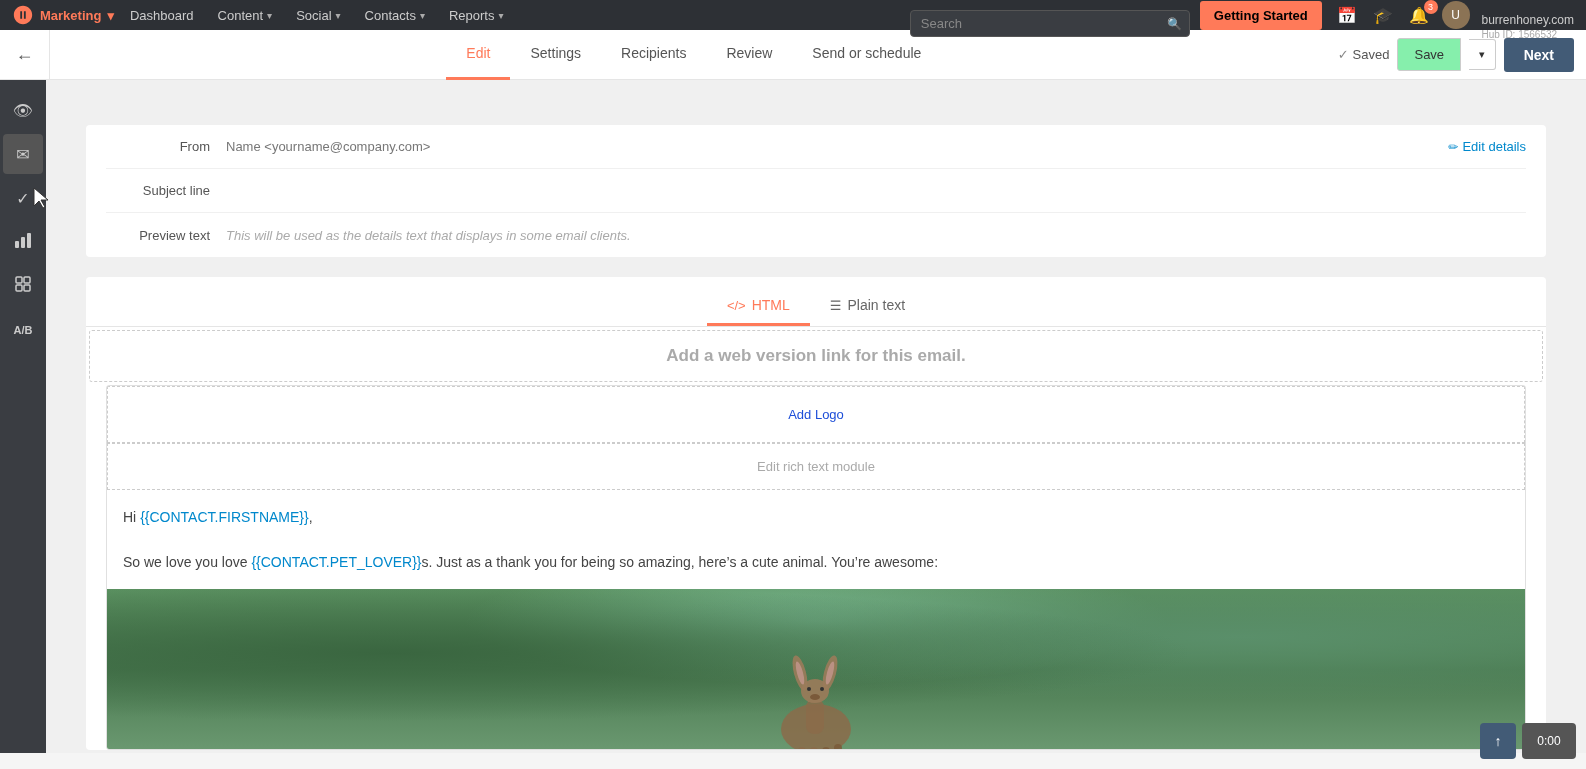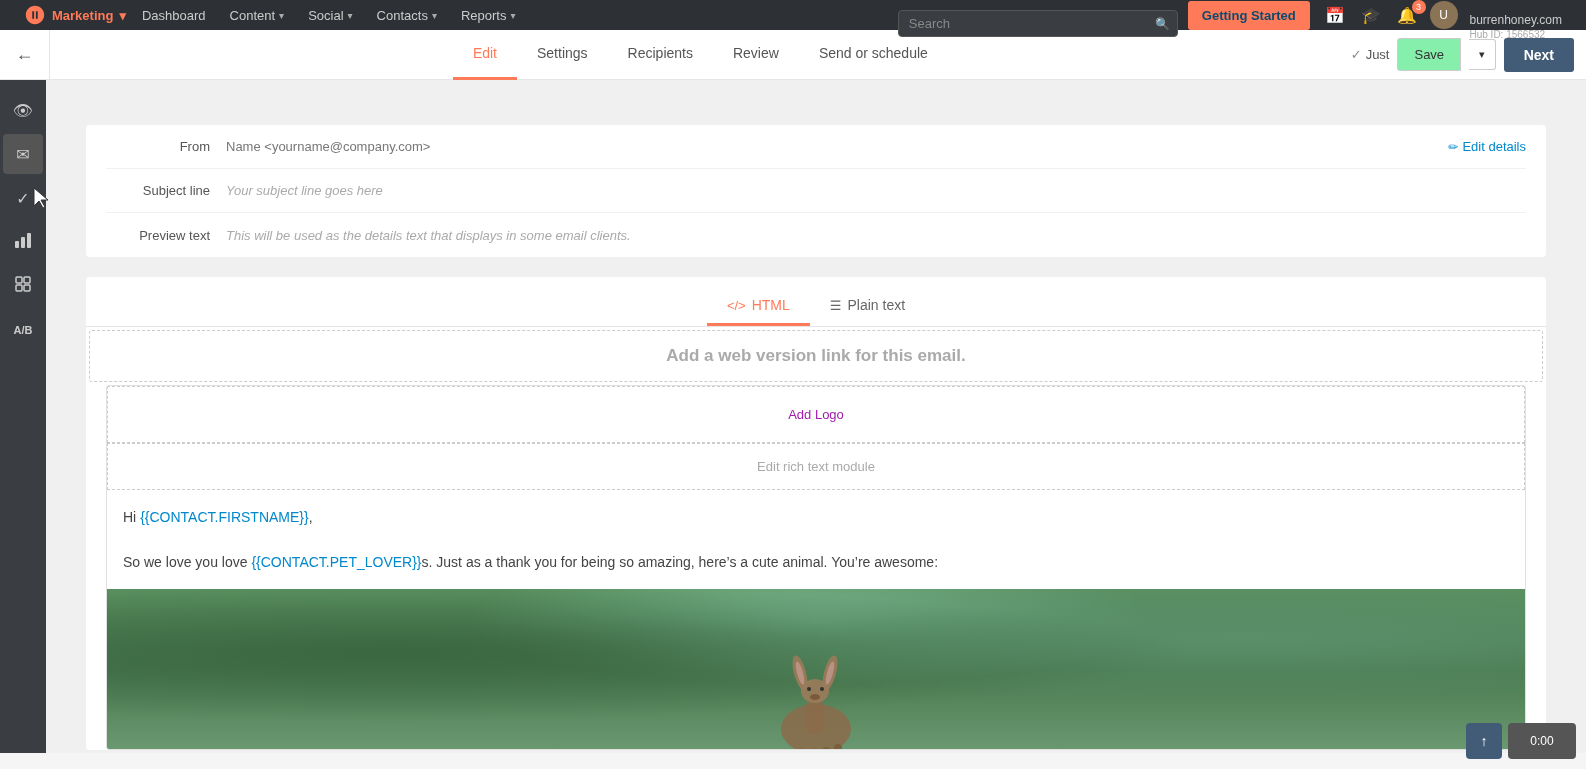--- a/index.html
+++ b/index.html
@@ -4,21 +4,21 @@
   <style>
     * { box-sizing: border-box; margin: 0; padding: 0; }
     body { font-family: 'Helvetica Neue', Arial, sans-serif; background: #f5f5f5; height: 769px; overflow: hidden; }
 
     
     .top-nav {
       background: #2d3035;
       height: 30px;
       display: flex;
       align-items: center;
-      padding: 0 24px;
+      padding: 0 12px;
       gap: 0;
       position: relative;
       z-index: 100;
     }
     .nav-logo {
       display: flex;
       align-items: center;
       gap: 6px;
       color: #ff7a59;
       font-size: 13px;
@@ -51,21 +51,21 @@
       padding: 5px 30px 5px 10px;
       font-size: 13px;
       width: 280px;
       outline: none;
     }
     .nav-search input::placeholder { color: #888; }
     .search-wrap { position: relative; display: flex; align-items: center; margin-top: 17px; }
     .search-wrap .search-icon { position: absolute; right: 8px; color: #888; font-size: 12px; }
     .btn-getting-started {
       background: #ff7a59;
-      color: #0c4a6e;
+      color: #000000;
       border: none;
       border-radius: 3px;
       padding: 7px 14px;
       font-size: 13px;
       font-weight: 600;
       cursor: pointer;
       white-space: nowrap;
       margin-right: 12px;
     }
     .nav-icons { display: flex; align-items: center; gap: 8px; }
@@ -316,21 +316,21 @@
     .email-body-section {
       margin: 0 20px 20px;
       border: 1px solid #e0e0e0;
       border-radius: 3px;
       overflow: hidden;
     }
     .add-logo-block {
       border: 1.5px dashed #ccc;
       padding: 20px;
       text-align: center;
-      color: #a21caf;
+      color: #1d4ed8;
       font-size: 13px;
       cursor: pointer;
     }
     .edit-rich-text-block {
       border: 1.5px dashed #ccc;
       margin-top: 0;
       padding: 15px;
       text-align: center;
       color: #aaa;
       font-size: 13px;
@@ -458,21 +458,21 @@
     <div class="edit-tab active">Edit</div>
     <div class="edit-tab">Settings</div>
     <div class="edit-tab">Recipients</div>
     <div class="edit-tab">Review</div>
     <div class="edit-tab">Send or schedule</div>
   </div>
 
   <div class="toolbar-right">
     <div class="saved-indicator">
       <span class="saved-check">✓</span>
-      <span>Just</span>
+      <span>Saved</span>
     </div>
     <button class="btn-save">Save</button>
     <button class="btn-save-dropdown">▾</button>
     <button class="btn-next">Next</button>
   </div>
 </div>
 
 <div class="main-layout">
 
   <div class="left-sidebar">
@@ -515,21 +515,20 @@
       <div class="meta-row">
         <span class="meta-label">From</span>
         <span class="meta-value from-value">Name &lt;yourname@company.com&gt;</span>
         <div class="edit-details-link">
           <span class="pencil">✏</span>
           <span>Edit details</span>
         </div>
       </div>
       <div class="meta-row">
         <span class="meta-label">Subject line</span>
-        <span class="meta-value" style="cursor:text;">Your subject line goes here</span>
       </div>
       <div class="meta-row">
         <span class="meta-label">Preview text</span>
         <span class="meta-value" style="cursor:text;">This will be used as the details text that displays in some email clients.</span>
       </div>
     </div>
 
     <div class="content-tabs-area">
       <div class="content-tabs-header">
         <div class="content-tab active">
@@ -598,21 +597,21 @@
         </div>
       </div>
     </div>
   </div>
 </div>
 
 <div class="bottom-right-overlay">
   <div class="bottom-btn">
     <span>↑</span>
   </div>
-  <div class="bottom-btn" style="background:#555;width:68px;font-size:12px;">
+  <div class="bottom-btn" style="background:#555;width:54px;font-size:12px;">
     <span>0:00</span>
   </div>
 </div>
 
 <div class="cursor-indicator">
   <svg width="20" height="24" viewBox="0 0 20 24">
     <path d="M2 2 L2 20 L7 15 L11 22 L13 21 L9 14 L16 14 Z" fill="white" stroke="#333" stroke-width="1"></path>
   </svg>
 </div>
 

